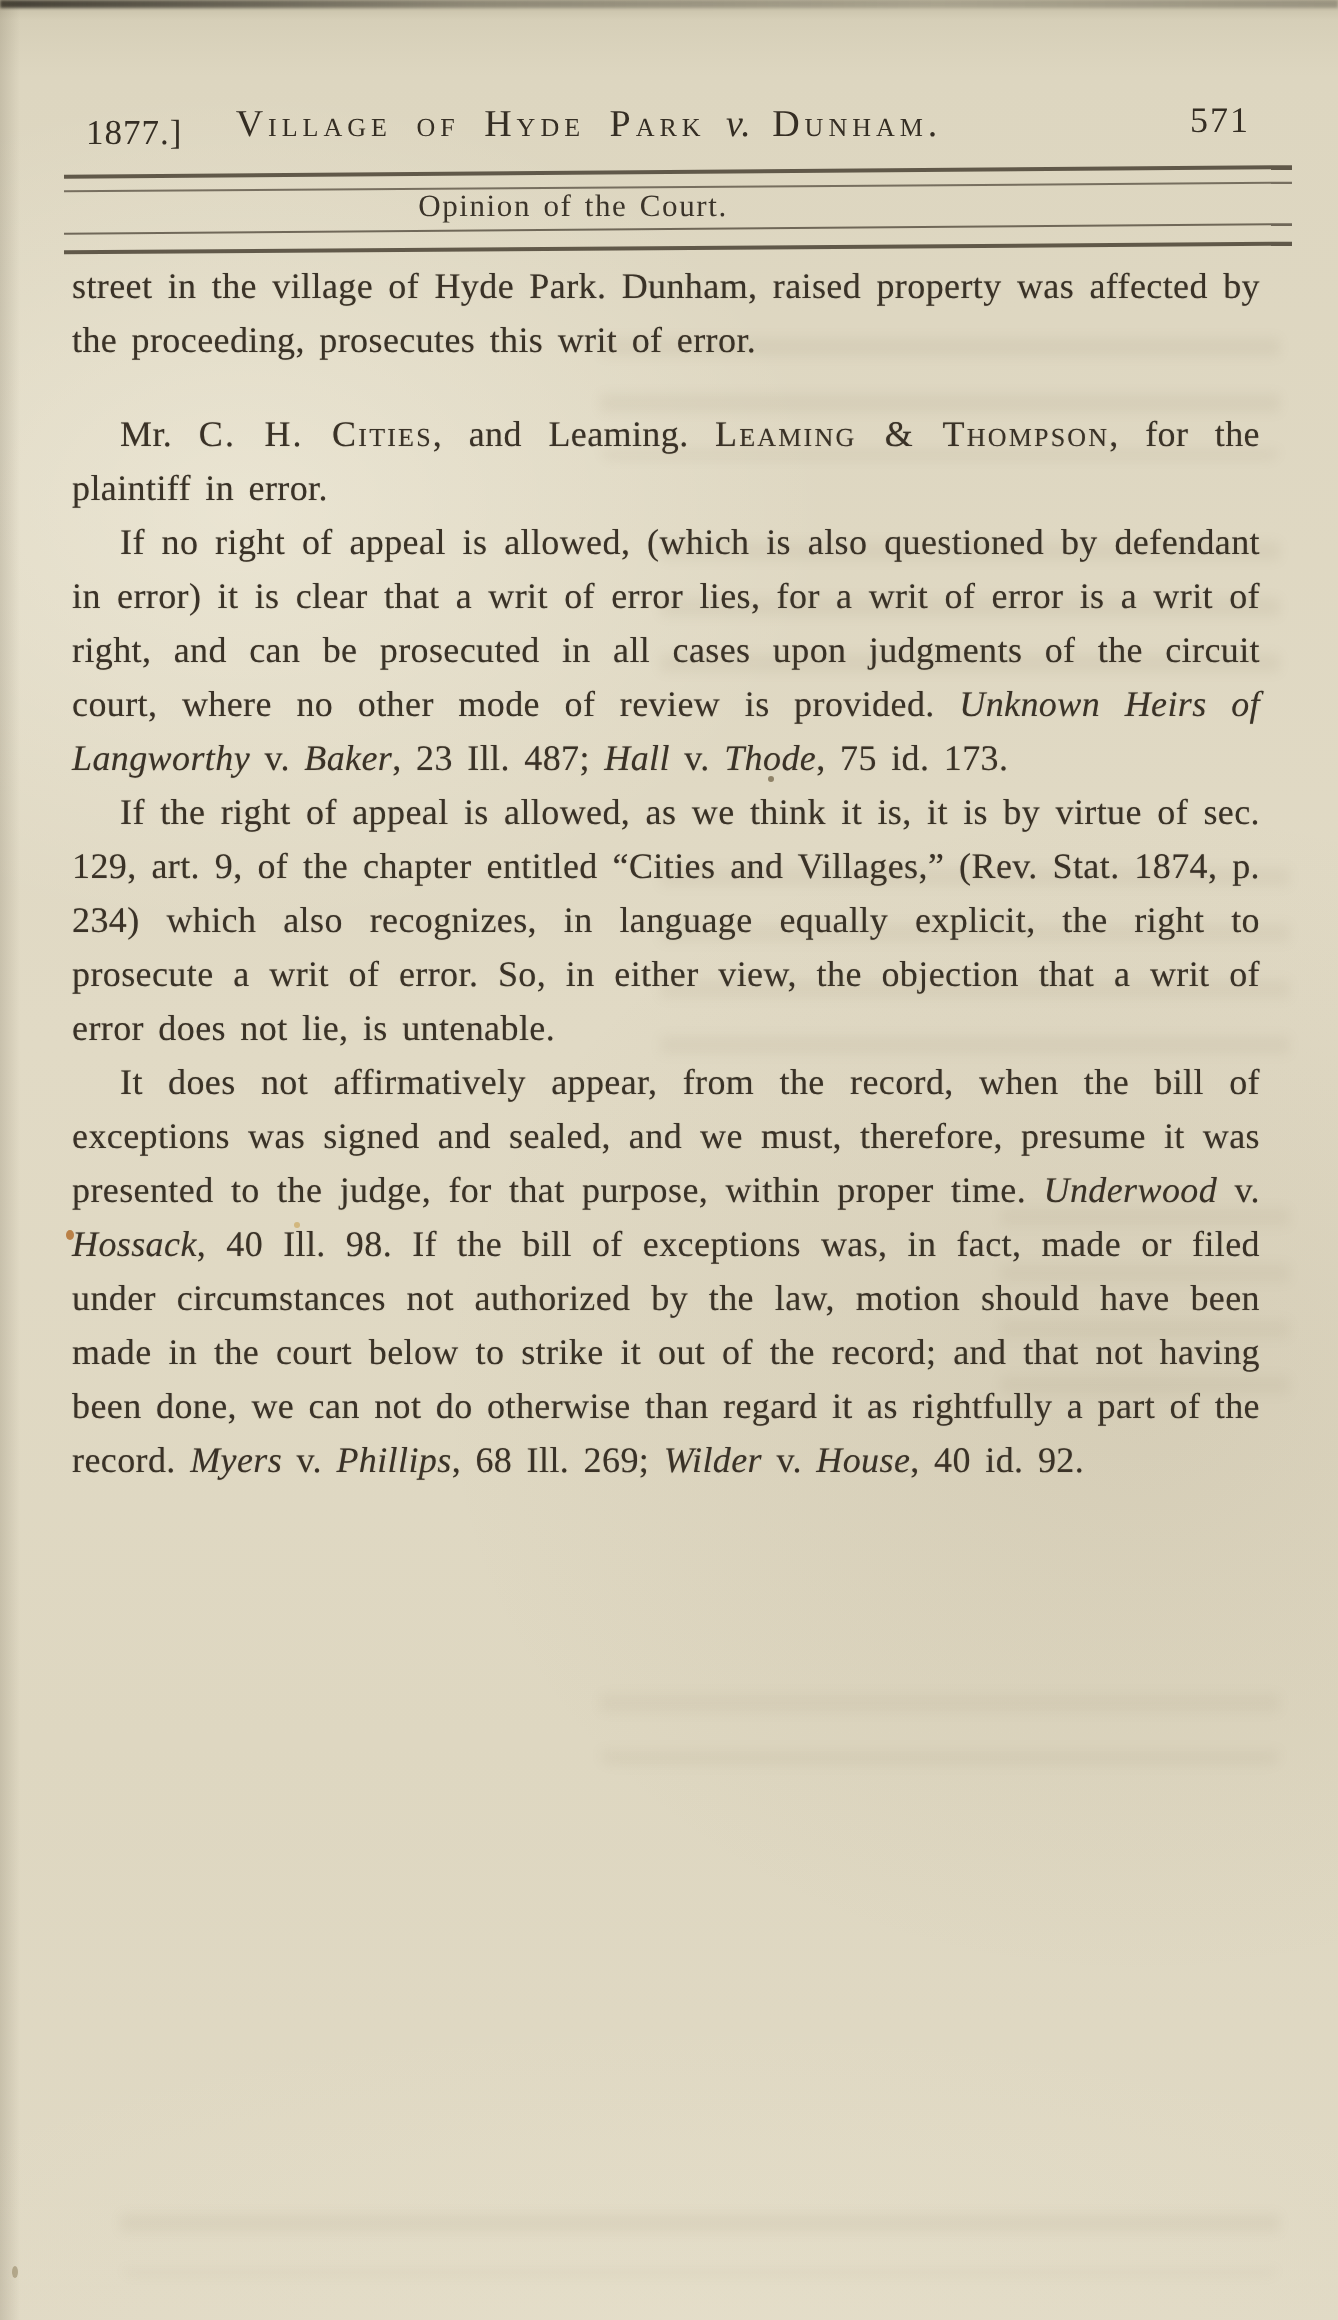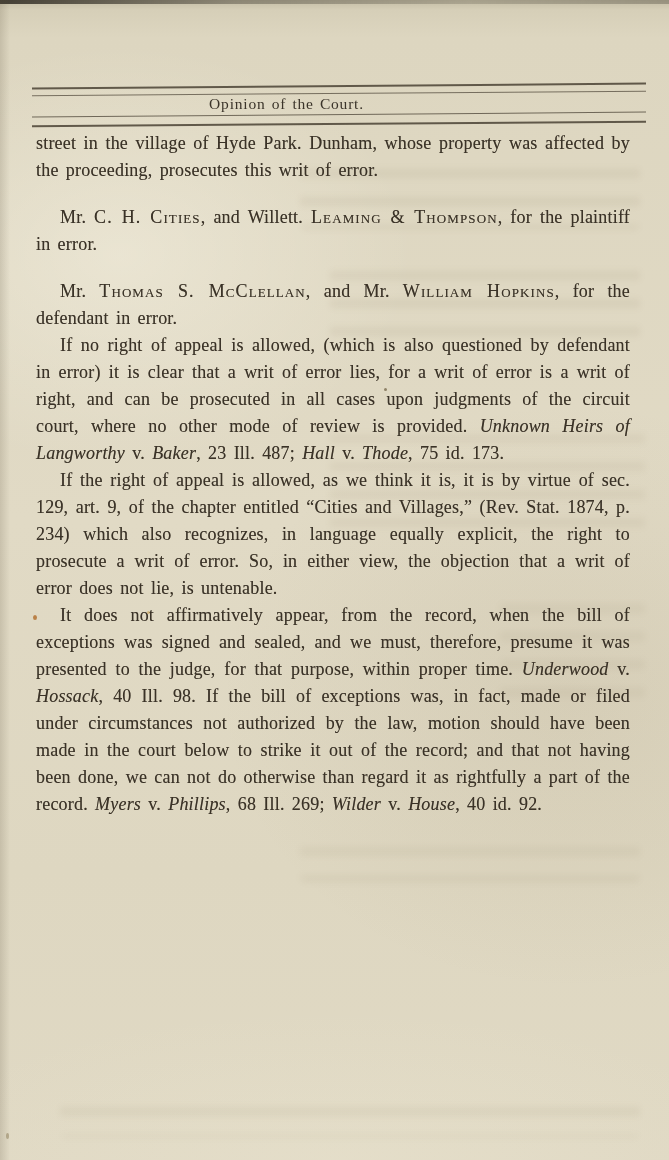--- a/index.html
+++ b/index.html
@@ -111,33 +111,37 @@
   <div class="top-edge"></div>
   <div class="left-edge"></div>
 
   <div class="ghost g1"></div>
   <div class="ghost g2"></div>
   <div class="ghost g3"></div>
   <div class="ghost g4"></div>
   <div class="ghost g5"></div>
   <div class="ghost g6"></div>
 
+  <header class="running-head">
+    <span class="rh-year">1877.]</span>
+    <span class="rh-title"><span class="seg smallcaps">Village of Hyde Park</span><span class="seg italic"> v. </span><span class="seg smallcaps">Dunham.</span></span>
+    <span class="rh-page">571</span>
+  </header>
 
   <div class="rule r1"></div>
   <div class="rule r2"></div>
 
   <div class="opinion-label">Opinion of the Court.</div>
 
   <div class="rule r3"></div>
   <div class="rule r4"></div>
 
   <main class="page-body">
-      <p class="para"><span class="seg normal">street in the village of Hyde Park. Dunham, whose property was affected by the proceeding, prosecutes this writ of error.</span></p>
-      <p class="para indent space-before"><span class="seg normal">Mr. </span><span class="seg smallcaps">C. H. Cities</span><span class="seg normal">, and Willett. </span><span class="seg smallcaps">Leaming &amp; Thompson</span><span class="seg normal">, for the plaintiff in error.</span></p>
-      <p class="para indent space-before"><span class="seg normal">Mr. </span><span class="seg smallcaps">Thomas S. McClellan</span><span class="seg normal">, and Mr. </span><span class="seg smallcaps">William Hopkins</span><span class="seg normal">, for the defendant in error.</span></p>
+      <p class="para"><span class="seg normal">street in the village of Hyde Park. Dunham, raised property was affected by the proceeding, prosecutes this writ of error.</span></p>
+      <p class="para indent space-before"><span class="seg normal">Mr. </span><span class="seg smallcaps">C. H. Cities</span><span class="seg normal">, and Leaming. </span><span class="seg smallcaps">Leaming &amp; Thompson</span><span class="seg normal">, for the plaintiff in error.</span></p>
       <p class="para indent"><span class="seg normal">If no right of appeal is allowed, (which is also questioned by defendant in error) it is clear that a writ of error lies, for a writ of error is a writ of right, and can be prosecuted in all cases upon judgments of the circuit court, where no other mode of review is provided. </span><span class="seg italic">Unknown Heirs of Langworthy</span><span class="seg normal"> v. </span><span class="seg italic">Baker</span><span class="seg normal">, 23 Ill. 487; </span><span class="seg italic">Hall</span><span class="seg normal"> v. </span><span class="seg italic">Thode</span><span class="seg normal">, 75 id. 173.</span></p>
       <p class="para indent"><span class="seg normal">If the right of appeal is allowed, as we think it is, it is by virtue of sec. 129, art. 9, of the chapter entitled “Cities and Villages,” (Rev. Stat. 1874, p. 234) which also recognizes, in language equally explicit, the right to prosecute a writ of error. So, in either view, the objection that a writ of error does not lie, is untenable.</span></p>
       <p class="para indent"><span class="seg normal">It does not affirmatively appear, from the record, when the bill of exceptions was signed and sealed, and we must, therefore, presume it was presented to the judge, for that purpose, within proper time. </span><span class="seg italic">Underwood</span><span class="seg normal"> v. </span><span class="seg italic">Hossack</span><span class="seg normal">, 40 Ill. 98. If the bill of exceptions was, in fact, made or filed under circumstances not authorized by the law, motion should have been made in the court below to strike it out of the record; and that not having been done, we can not do otherwise than regard it as rightfully a part of the record. </span><span class="seg italic">Myers</span><span class="seg normal"> v. </span><span class="seg italic">Phillips</span><span class="seg normal">, 68 Ill. 269; </span><span class="seg italic">Wilder</span><span class="seg normal"> v. </span><span class="seg italic">House</span><span class="seg normal">, 40 id. 92.</span></p>
     </main>
 
   <div class="speck s1"></div>
   <div class="speck s2"></div>
   <div class="speck s3"></div>
   <div class="speck s4"></div>
 

